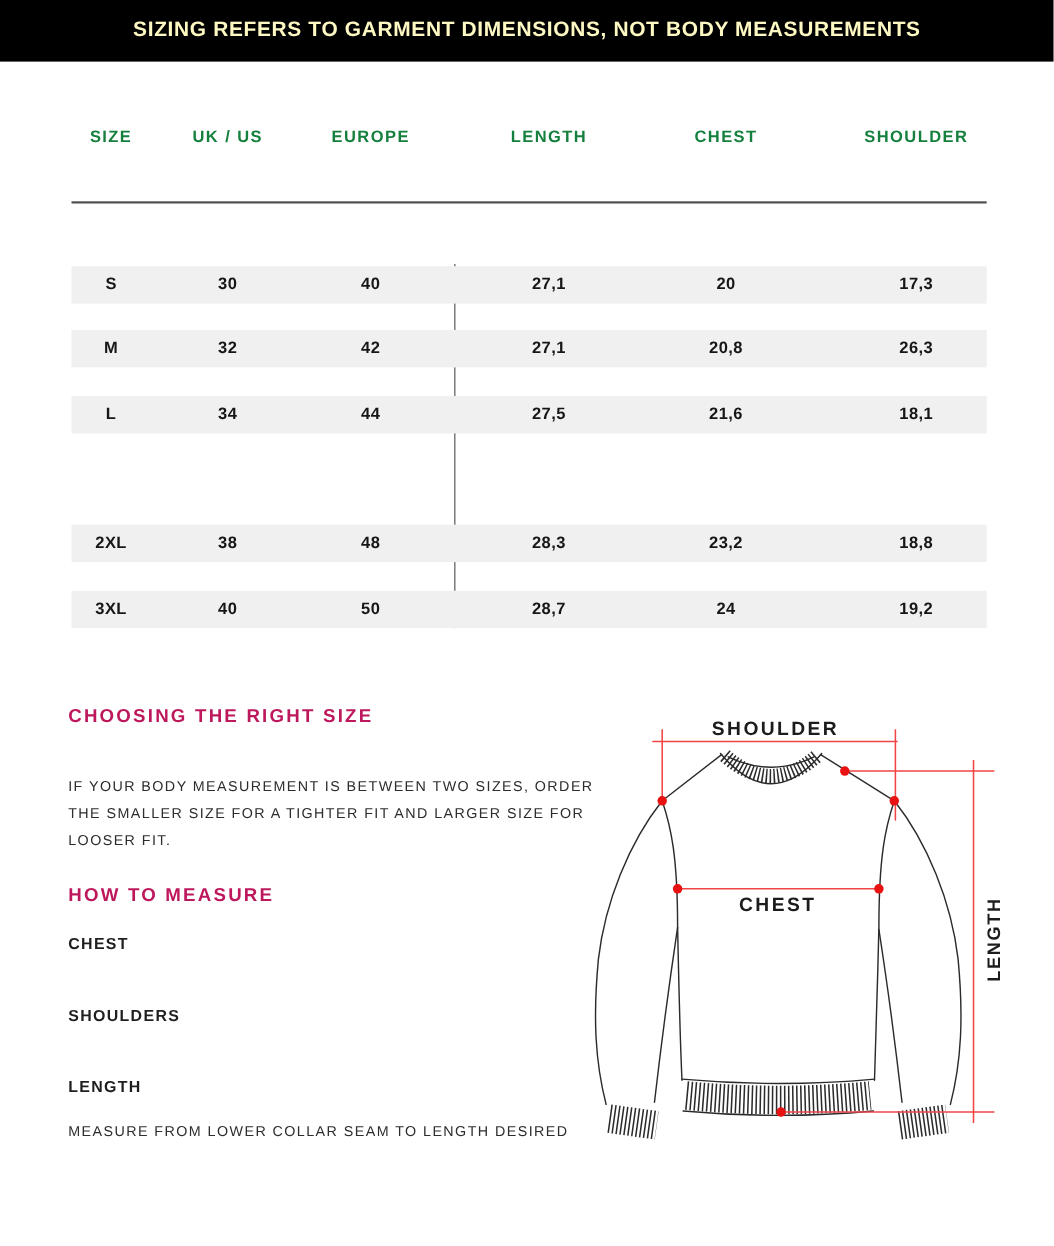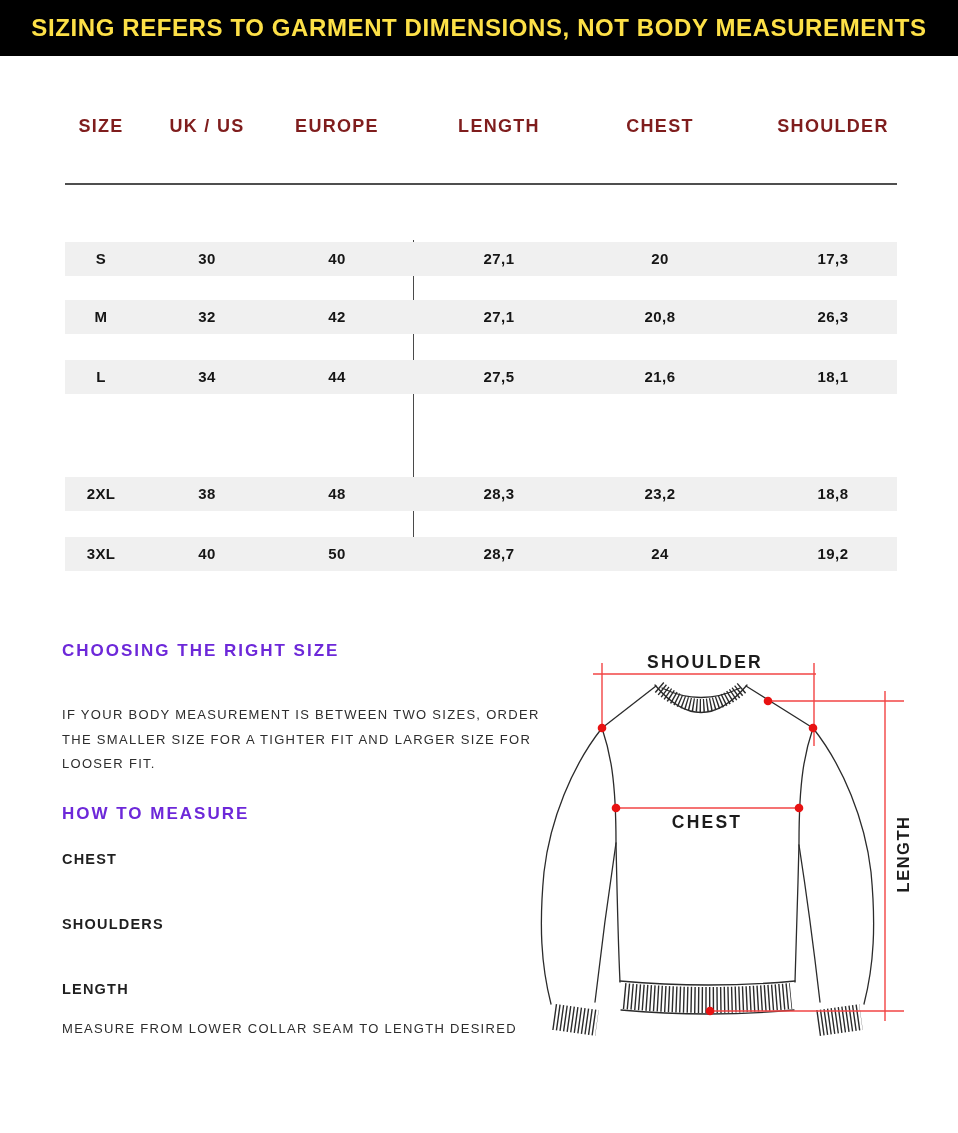--- a/index.html
+++ b/index.html
@@ -2,37 +2,37 @@
 <html><head>
 <meta charset="utf-8">
 <style>
   html,body{margin:0;padding:0;background:#fff;}
   .page{position:relative;width:958px;height:1133px;background:#ffffff;overflow:hidden;
         font-family:"Liberation Sans",sans-serif;}
 
   
   .banner{position:absolute;left:0;top:0;width:958px;height:56px;background:#000;
           display:flex;align-items:center;justify-content:center;}
-  .banner-text{color:#fde047;font-weight:bold;font-size:24px;letter-spacing:.6px;white-space:nowrap;}
+  .banner-text{color:#fef9c3;font-weight:bold;font-size:19px;letter-spacing:.6px;white-space:nowrap;}
 
   
   .size-table{position:absolute;left:65px;top:0;width:832px;height:585px;}
-  .th{position:absolute;top:116px;transform:translateX(-50%);font-size:18px;font-weight:bold;
-      letter-spacing:1.3px;color:#7f1d1d;white-space:nowrap;}
+  .th{position:absolute;top:116px;transform:translateX(-50%);font-size:15px;font-weight:bold;
+      letter-spacing:1.3px;color:#15803d;white-space:nowrap;}
   .c1{left:36px}.c2{left:142px}.c3{left:272px}.c4{left:434px}.c5{left:595px}.c6{left:768px}
   .rule{position:absolute;left:0;top:183px;width:832px;height:1.6px;background:#4f4f4f;}
   .vdivider{position:absolute;left:348px;top:240px;width:1.2px;height:331px;background:#4a4a4a;}
   .trow{position:absolute;left:0;width:832px;height:34px;background:#f0f0f0;}
   .r1{top:242px}.r2{top:300px}.r3{top:360px}.r4{top:418px}.r5{top:477px}.r6{top:537px}
   .td{position:absolute;top:0;transform:translateX(-50%);line-height:34px;font-size:15px;
       font-weight:bold;letter-spacing:.4px;color:#161616;white-space:nowrap;}
 
   
   .heading{position:absolute;left:62px;font-size:17px;font-weight:bold;letter-spacing:2px;
-           color:#6d28d9;white-space:nowrap;}
+           color:#be185d;white-space:nowrap;}
   .choosing-heading{top:641px}
   .howto-heading{top:804px}
   .body-text{position:absolute;left:62px;width:482px;font-size:13px;letter-spacing:1.3px;
              line-height:24.5px;color:#2d2d2d;}
   .choosing-body{top:690px}
   .mi-label{position:absolute;left:62px;font-size:14.5px;font-weight:bold;letter-spacing:1.2px;color:#1f1f1f;}
   .lbl-chest{top:851px}.lbl-shoulders{top:916px}.lbl-length{top:981px}
   .txt-chest{top:874px}.txt-shoulders{top:939px}.txt-length{top:1004px}
 
   

